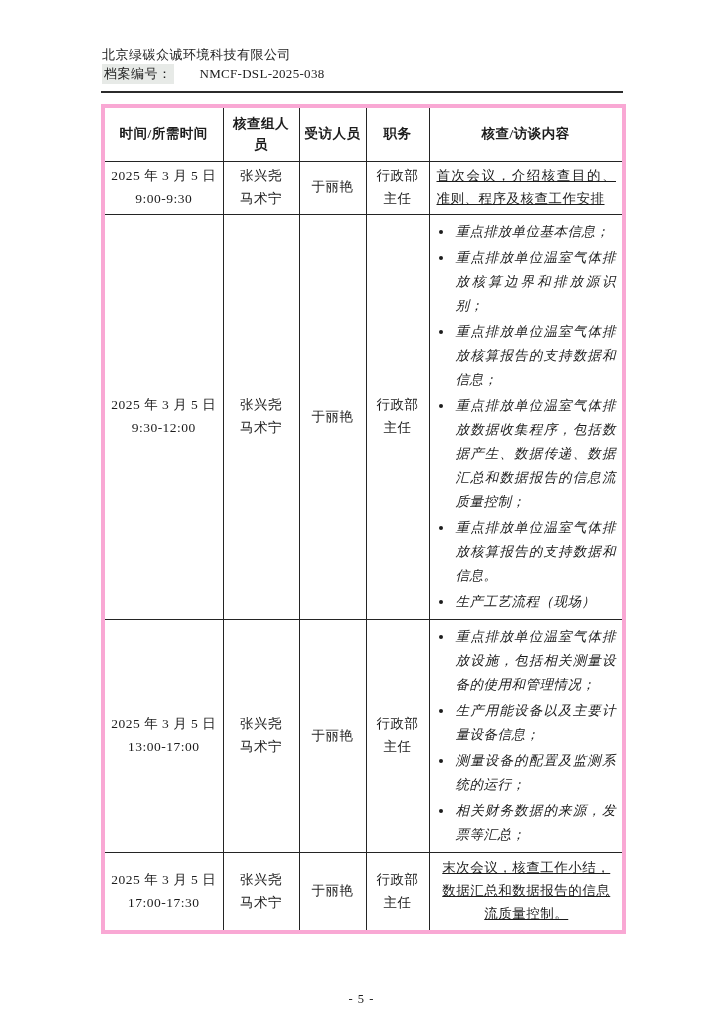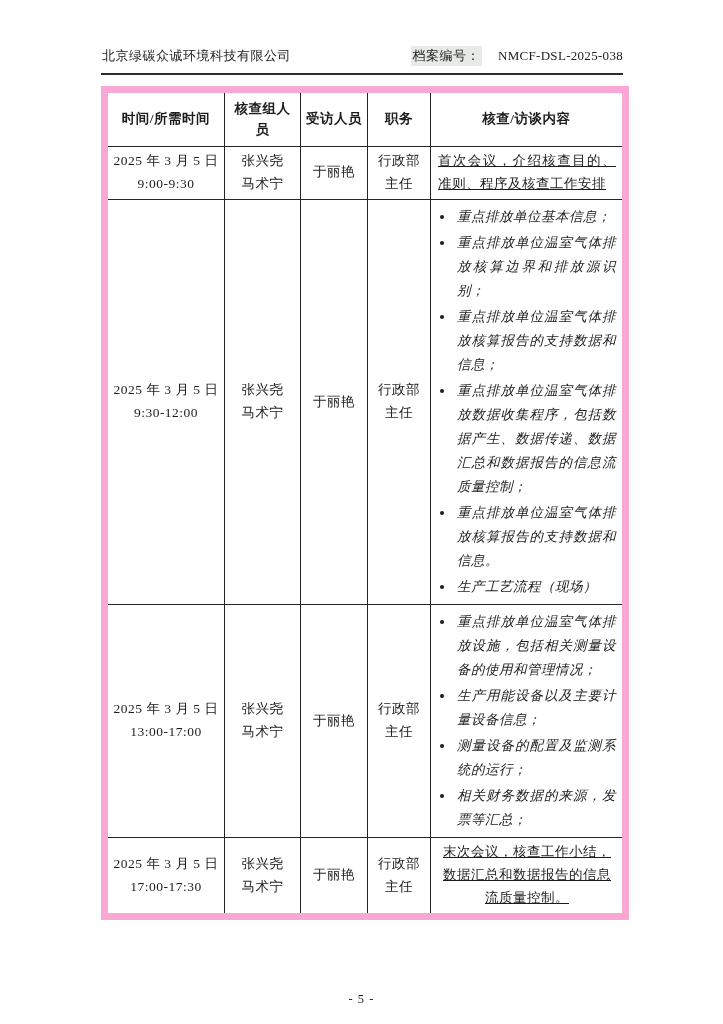--- a/index.html
+++ b/index.html
@@ -15,22 +15,23 @@
   .page { width: 723px; height: 1024px; position: relative; }
 
   
   .doc-header {
     margin: 46px 100px 0 102px;
     display: flex;
     justify-content: space-between;
     align-items: baseline;
     font-size: 13px;
     letter-spacing: 0.5px;
-  }
-  .archive-block { display: flex; align-items: baseline; gap: 16px; }
+    flex-direction: column;
+  }
+  .archive-block { display: flex; align-items: baseline; gap: 26px; }
   .archive-label {
     background: #e7eae7;
     padding: 1px 2px;
   }
   .archive-number { letter-spacing: 0.3px; }
   .header-rule {
     border: none;
     border-top: 2px solid #2b2b2b;
     margin: 7px 100px 0 101px;
   }
@@ -44,21 +45,21 @@
     letter-spacing: 1px;
   }
 
   
   table.record-table {
     border-collapse: collapse;
     table-layout: fixed;
     width: 521px;
     margin: 11px 16px 0 101px;
     font-size: 13.5px;
-    border: 7px solid #f9a8d4;
+    border: 4px solid #f9a8d4;
   }
   .record-table th, .record-table td {
     border: 1px solid #242424;
     vertical-align: middle;
     text-align: center;
     padding: 2px 4px;
     line-height: 1.7;
     letter-spacing: 0.5px;
   }
   .record-table thead th {

